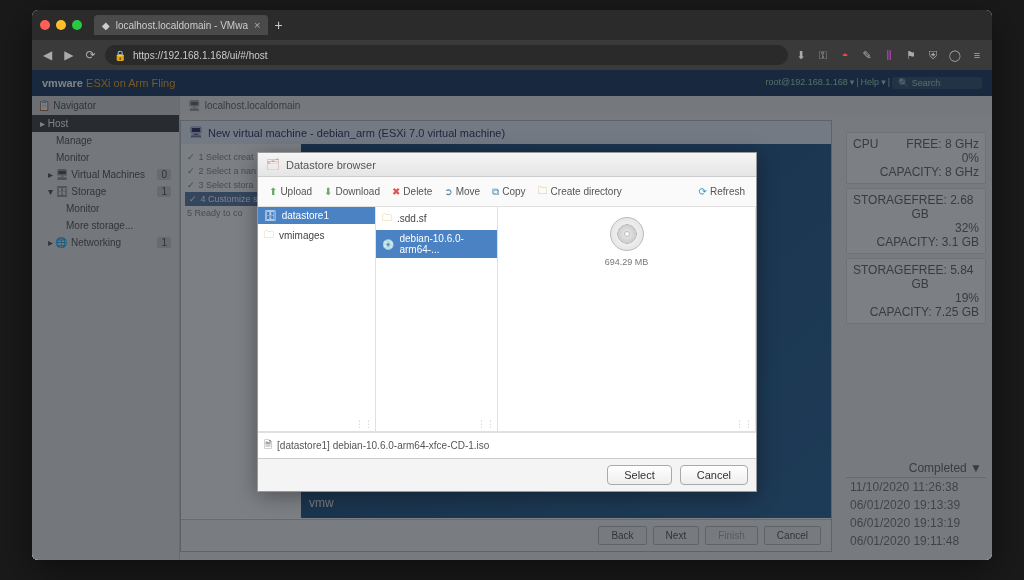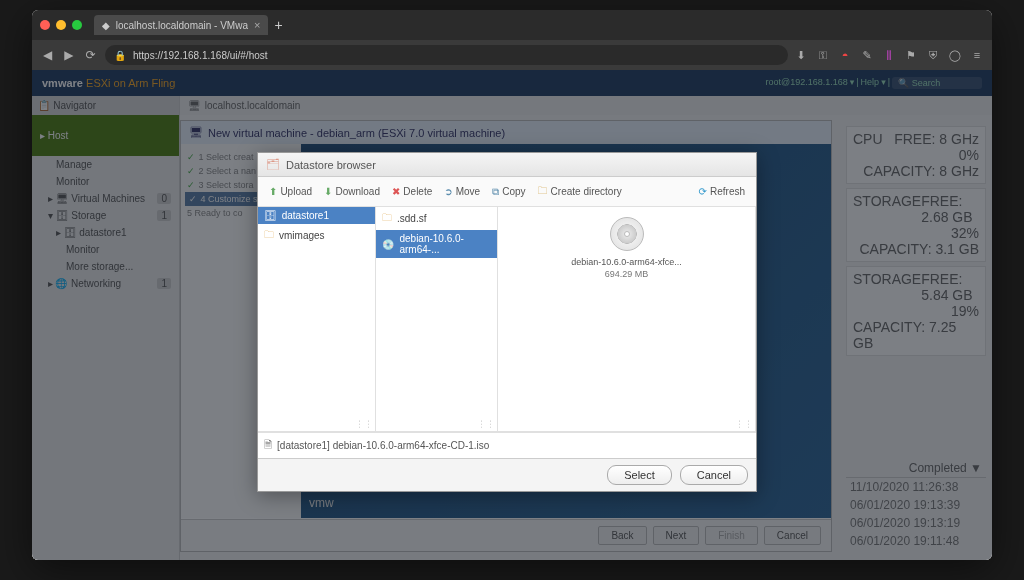--- a/index.html
+++ b/index.html
@@ -24,25 +24,25 @@
   .app-overlay { position: absolute; inset: 0; background: rgba(20,25,35,.55); z-index: 5; }
   .app-bg { position: absolute; inset: 0; background: #f0f0f0; font-size: 10px; color: #666; }
   .esxi-top { background: #1e3a5f; height: 26px; display: flex; align-items: center; padding: 0 10px; color: #fff; font-size: 11px; justify-content: space-between;}
   .esxi-top .brand b{color:#fff}.esxi-top .brand span{color:#f5a623;}
   .esxi-right{display:flex;gap:2px;font-size:9px;color:#9db}
   .esxi-search{background:rgba(255,255,255,.12);border-radius:3px;padding:1px 6px;width:90px;font-size:9px;color:#9db}
   .esxi-body { display: flex; height: calc(100% - 26px); }
   .esxi-nav { width: 148px; background: #e8e8e8; border-right: 1px solid #ccc; font-size: 10px; }
   .nav-hdr{background:#d4d4d4;padding:4px 6px;color:#555;font-size:10px}
   .nav-item{padding:3px 8px 3px 16px;color:#555}
-  .nav-host{background:#4d7c0f;color:#fff;padding:15px 8px}
+  .nav-host{background:#404040;color:#fff;padding:3px 8px}
   .nav-sub{padding-left:24px}
   .esxi-main { flex: 1; position: relative; }
   .crumb{background:#eaeaea;padding:4px 8px;font-size:10px;color:#666;display:flex;align-items:center;gap:4px}
-  .right-col{position:absolute;right:6px;top:30px;width:140px;font-size:14px;color:#666}
+  .right-col{position:absolute;right:6px;top:36px;width:140px;font-size:12px;color:#666}
   .stat-box{border:1px solid #ddd;padding:4px 6px;margin-bottom:4px;background:#fafafa}
   .stat-box div{display:flex;justify-content:space-between}
   
   .wizard{position:absolute;left:0;right:160px;top:24px;bottom:8px;background:#fff;border:1px solid #bbb}
   .wizard-hdr{background:#e6effa;padding:5px 8px;font-size:11px;color:#336;display:flex;align-items:center;gap:5px}
   .wizard-body{display:flex;height:calc(100% - 56px)}
   .wiz-steps{width:120px;padding:6px 4px;font-size:9px;color:#888;background:#fafafa}
   .wiz-step{padding:2px 2px;display:flex;gap:4px}
   .wiz-step.done::before{content:"✓";color:#4a4}
   .wiz-step.cur{color:#fff;background:#5a7da7;padding:2px 4px}
@@ -68,21 +68,21 @@
   .row.sel { background: #4b82c4; color: #fff; }
   .row .fi{font-size:10px}
   .preview { text-align: center; padding: 10px 6px; color: #555; }
   .preview .disc{width:34px;height:34px;border-radius:50%;background:radial-gradient(circle,#eee 0,#ccc 40%,#bbb 42%,#eee 44%,#ddd 100%);margin:0 auto 6px;border:1px solid #bbb;position:relative}
   .preview .disc::after{content:"";position:absolute;inset:13px;border-radius:50%;background:#fff;border:1px solid #bbb}
   .preview .fn{font-size:9px;word-break:break-all}
   .preview .meta{font-size:9px;color:#777;margin-top:2px}
   .col-handle{position:absolute;bottom:2px;right:2px;color:#ccc;font-size:9px}
   .path-bar { border-top: 1px solid #e0e0e0; padding: 4px 6px; font-size: 10px; color: #555; display:flex;align-items:center;gap:5px;}
   .modal-foot { border-top: 1px solid #ccc; background: #f4f4f4; padding: 6px 8px; display: flex; justify-content: flex-end; gap: 8px; }
-  .mbtn { background: linear-gradient(#fff,#eee); border: 1px solid #aaa; border-radius: 9px; font-size: 11px; padding: 3px 16px; cursor: pointer; color:#333;}
+  .mbtn { background: linear-gradient(#fff,#eee); border: 1px solid #aaa; border-radius: 4px; font-size: 11px; padding: 3px 16px; cursor: pointer; color:#333;}
   .info-row{position:absolute;right:170px;top:210px;font-size:9px;color:#666}
   .ib{border:1px solid #ddd;border-radius:3px;padding:3px 6px;background:#fafafa;margin-bottom:6px}
   .chev{color:#999}
 </style>
 </head>
 <body>
 
 <div class="mac-window">
 
   <div class="tabbar">
@@ -140,21 +140,20 @@
         </div>
       </div>
       <div class="esxi-body">
         <div class="esxi-nav">
           <div class="nav-hdr">📋 <span>Navigator</span></div>
           <div class="nav-host">▸ <span>Host</span></div>
           <div class="nav-item nav-sub">Manage</div>
           <div class="nav-item nav-sub">Monitor</div>
           <div class="nav-item">▸ 🖥 <span>Virtual Machines</span> <span style="float:right;background:#ccc;border-radius:2px;padding:0 4px">0</span></div>
           <div class="nav-item">▾ 🗄 <span>Storage</span> <span style="float:right;background:#ccc;border-radius:2px;padding:0 4px">1</span></div>
-          <div class="nav-item nav-sub">▸ 🗄 <span>datastore1</span></div>
           <div class="nav-item nav-sub" style="padding-left:34px">Monitor</div>
           <div class="nav-item nav-sub" style="padding-left:34px">More storage...</div>
           <div class="nav-item">▸ 🌐 <span>Networking</span> <span style="float:right;background:#ccc;border-radius:2px;padding:0 4px">1</span></div>
         </div>
         <div class="esxi-main">
           <div class="crumb">🖥 <span>localhost.localdomain</span></div>
           <div class="right-col">
             <div class="stat-box">
               <div>
                   <span>CPU</span>
@@ -297,21 +296,20 @@
             </div>
           <div class="row sel">
               <span class="fi">💿</span>
               <span>debian-10.6.0-arm64-...</span>
             </div>
           <div class="col-handle">⋮⋮</div>
         </div>
         <div class="col col3">
           <div class="preview">
             <div class="disc"></div>
-            <div class="fn">debian-10.6.0-arm64-xfce...</div>
             <div class="meta">694.29 MB</div>
           </div>
           <div class="col-handle">⋮⋮</div>
         </div>
       </div>
       <div class="path-bar">
         <span>🗎</span>
         <span>[datastore1] debian-10.6.0-arm64-xfce-CD-1.iso</span>
       </div>
       <div class="modal-foot">

